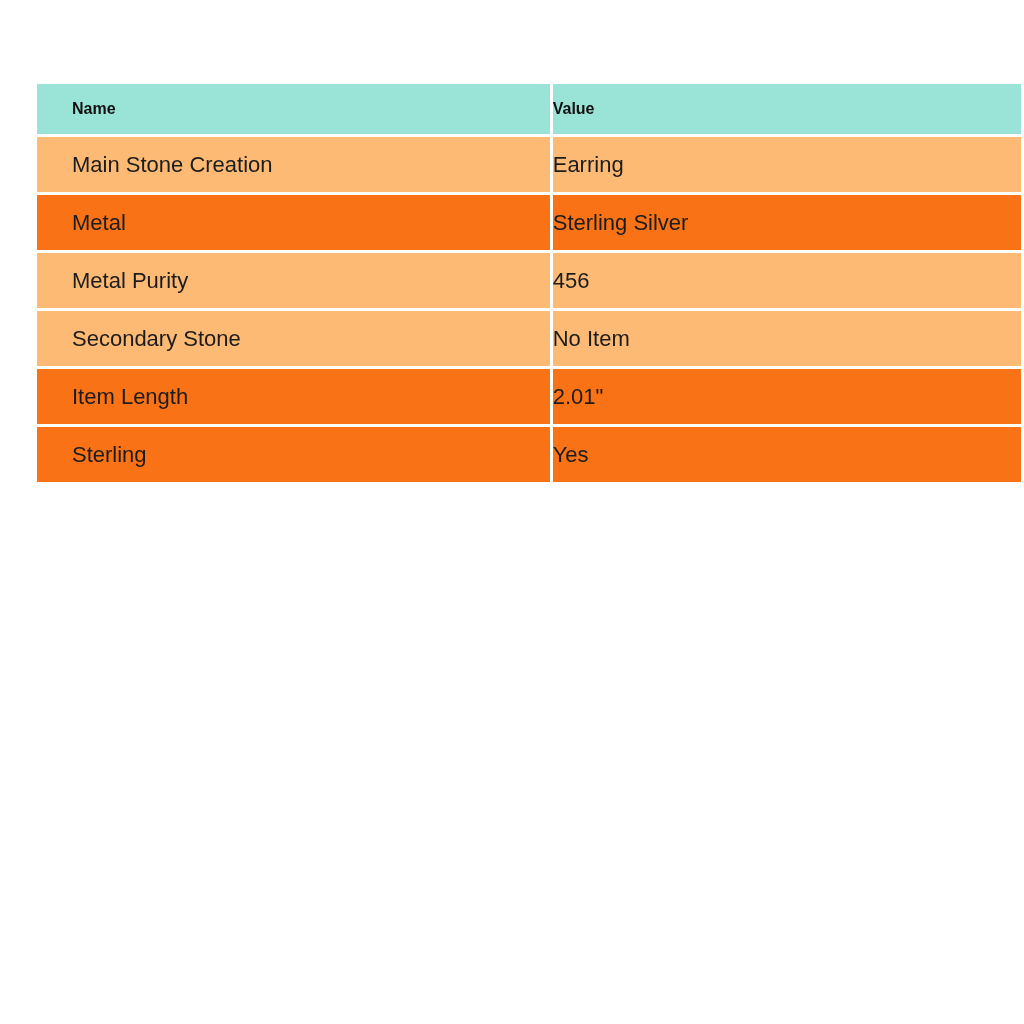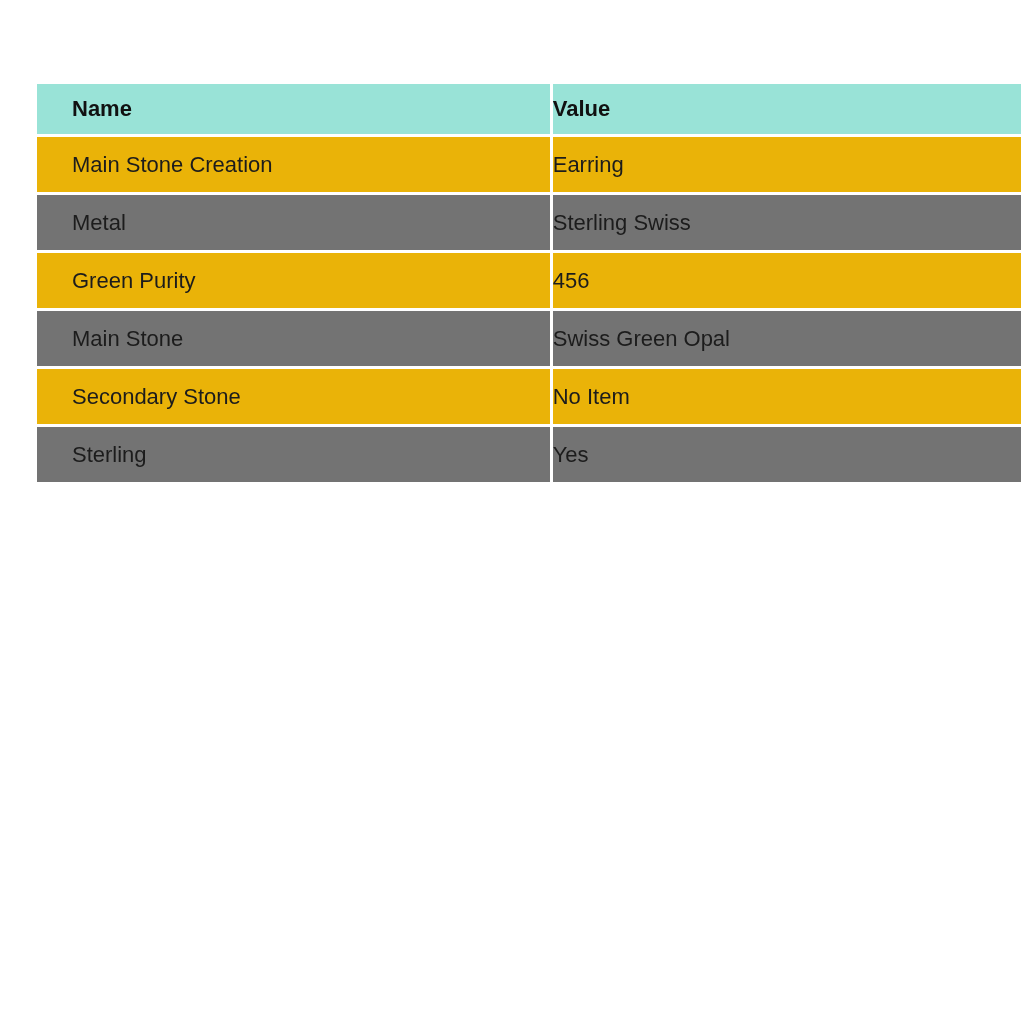--- a/index.html
+++ b/index.html
@@ -23,69 +23,69 @@
     border-spacing: 3px;
     table-layout: fixed;
   }
   .col-name  { width: 485px; }
   .col-value { width: 476px; }
   th {
     height: 50px;
     background: #99E3D7;
     text-align: left;
     vertical-align: middle;
-    font-size: 22px;
+    font-size: 16px;
     font-weight: 600;
     color: #111111;
     padding: 0;
   }
   td {
     height: 55px;
     vertical-align: middle;
     font-size: 22px;
     font-weight: 400;
     color: #1C1C1C;
-    background: #eab308;
+    background: #fdba74;
     padding: 0;
   }
   th.col-name, td.col-name   { padding-left: 35px; }
   th.col-value, td.col-value { }
-  tr.row-alt td { background: #737373; }
+  tr.row-alt td { background: #f97316; }
 </style>
 </head>
 <body>
 
 <div class="canvas">
   <table class="spec-table">
     <thead>
       <tr>
         <th class="col-name">Name</th>
         <th class="col-value">Value</th>
       </tr>
     </thead>
     <tbody>
       <tr>
         <td class="col-name">Main Stone Creation</td>
         <td class="col-value">Earring</td>
       </tr>
       <tr class="row-alt">
         <td class="col-name">Metal</td>
-        <td class="col-value">Sterling Swiss</td>
+        <td class="col-value">Sterling Silver</td>
       </tr>
       <tr>
-        <td class="col-name">Green Purity</td>
+        <td class="col-name">Metal Purity</td>
         <td class="col-value">456</td>
-      </tr>
-      <tr class="row-alt">
-        <td class="col-name">Main Stone</td>
-        <td class="col-value">Swiss Green Opal</td>
       </tr>
       <tr>
         <td class="col-name">Secondary Stone</td>
         <td class="col-value">No Item</td>
+      </tr>
+      <tr class="row-alt">
+        <td class="col-name">Item Length</td>
+        <td class="col-value">2.01"</td>
       </tr>
       <tr class="row-alt">
         <td class="col-name">Sterling</td>
         <td class="col-value">Yes</td>
       </tr>
     </tbody>
   </table>
 </div>
 
 </body></html>

